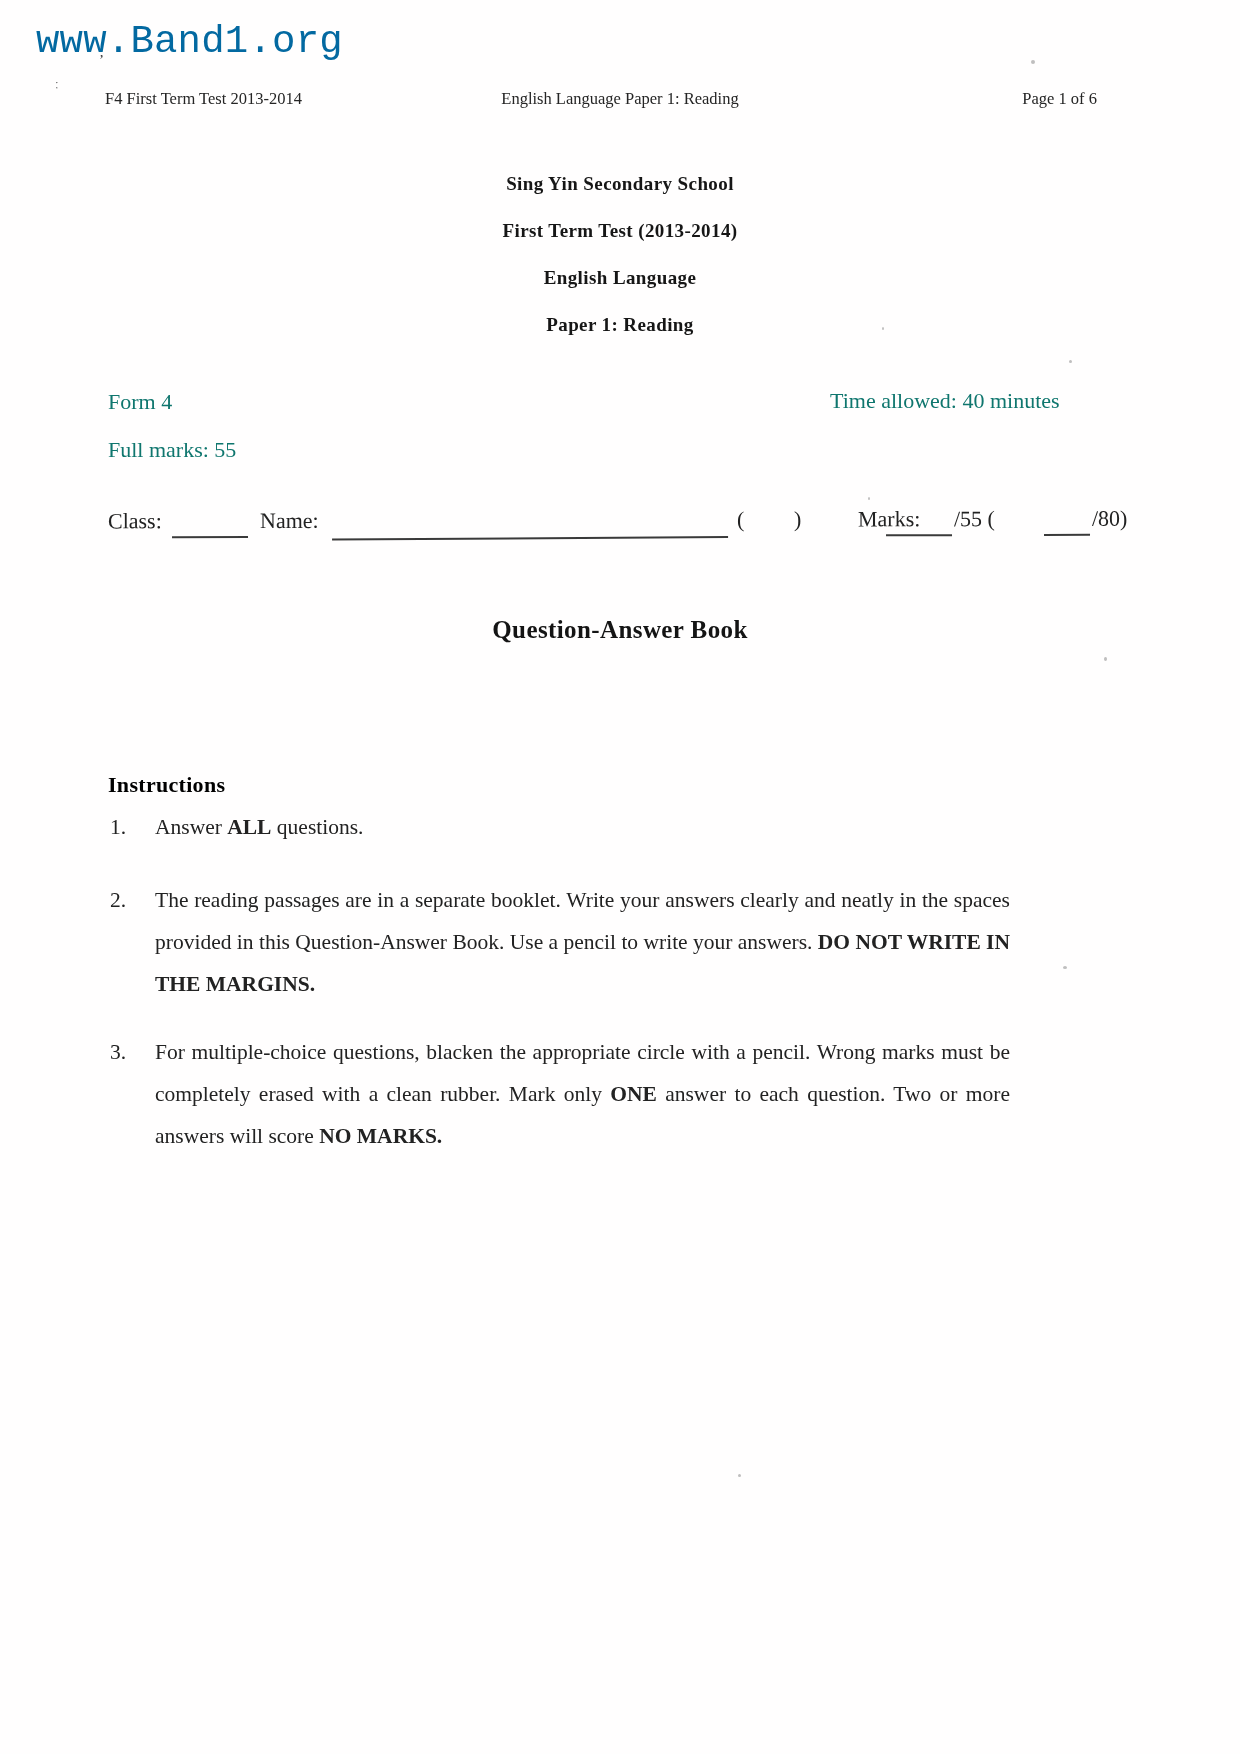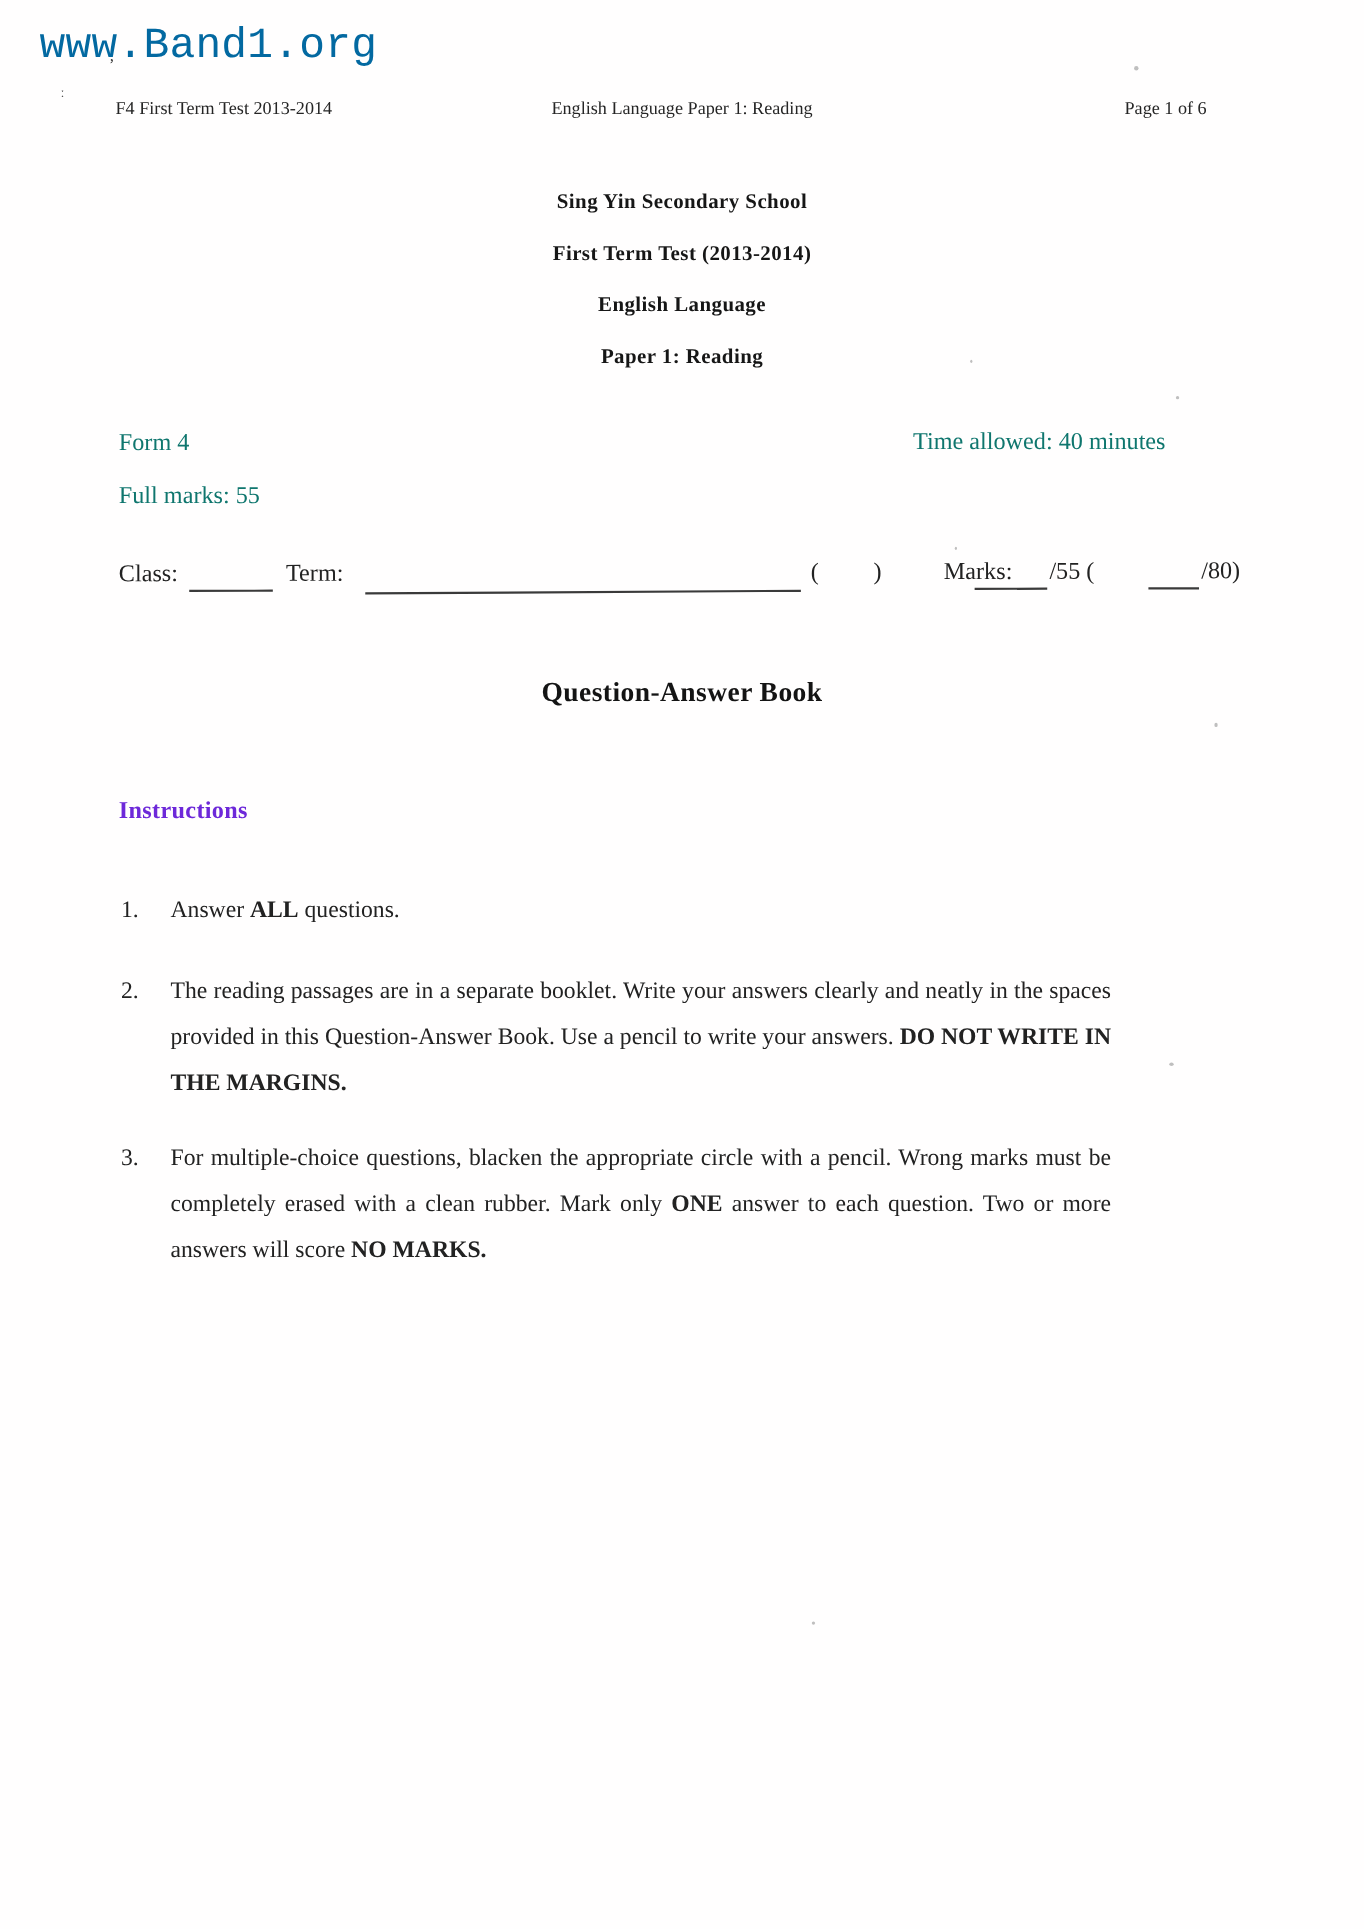--- a/index.html
+++ b/index.html
@@ -60,22 +60,22 @@
 
   
   .book-title {
     position: absolute; top: 616px; left: 0; width: 100%;
     text-align: center; font-weight: bold; font-size: 25px;
     color: #141414; letter-spacing: 0.4px;
   }
 
   
   .instructions-heading {
-    position: absolute; left: 108px; top: 724px;
-    font-weight: bold; font-size: 22px; color: #6d28d9; letter-spacing: 0.3px;
+    position: absolute; left: 108px; top: 772px;
+    font-weight: bold; font-size: 22px; color: #000000; letter-spacing: 0.3px;
   }
   .instr-item { position: absolute; left: 108px; width: 902px; font-size: 21.5px; line-height: 42px; color: #222; }
   .instr-item .num { position: absolute; left: 2px; top: 0; }
   .instr-item .txt { margin-left: 47px; text-align: justify; }
   .instr-item.i1 { top: 806px; }
   .instr-item.i1 .txt { text-align: left; }
   .instr-item.i2 { top: 879px; }
   .instr-item.i3 { top: 1031px; }
   .instr-item b, .instr-item .bold { font-weight: bold; }
 
@@ -111,21 +111,21 @@
     <div>Paper 1: Reading</div>
   </div>
 
   <div class="meta meta-form">Form 4</div>
   <div class="meta meta-time">Time allowed: 40 minutes</div>
   <div class="meta meta-full">Full marks: 55</div>
 
   <div class="fill-row">
     <span class="fl-class">Class:</span>
     <span class="blank b1"></span>
-    <span class="fl-name">Term:</span>
+    <span class="fl-name">Name:</span>
     <span class="blank b2"></span>
     <span class="fl-po">(</span>
     <span class="fl-pc">)</span>
     <span class="fl-marks">Marks:</span>
     <span class="blank b3"></span>
     <span class="fl-55">/55 (</span>
     <span class="blank b4"></span>
     <span class="fl-80">/80)</span>
   </div>
 

